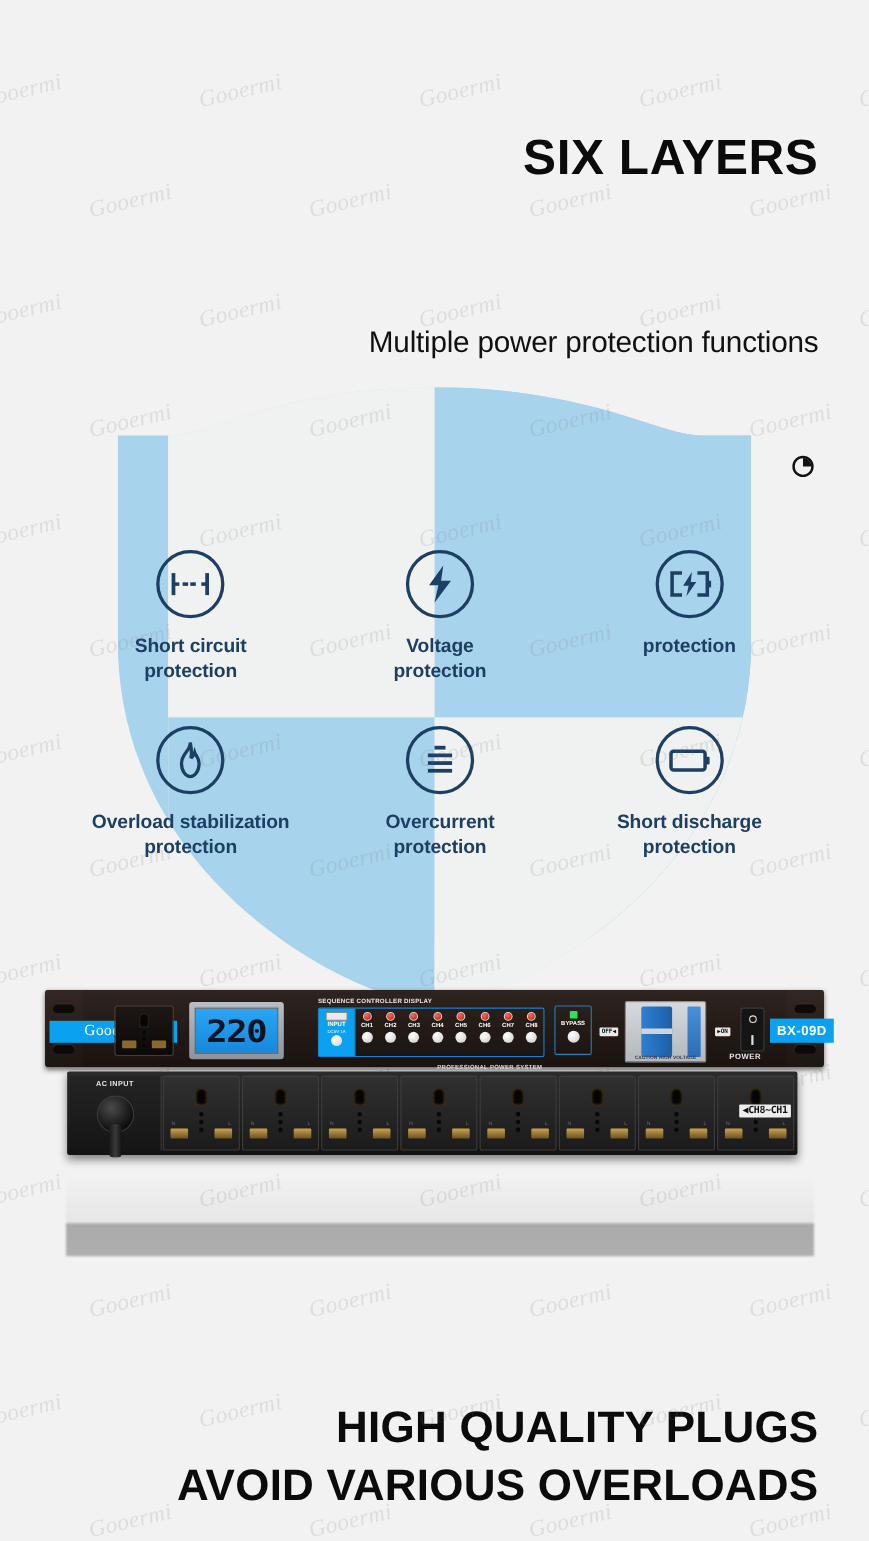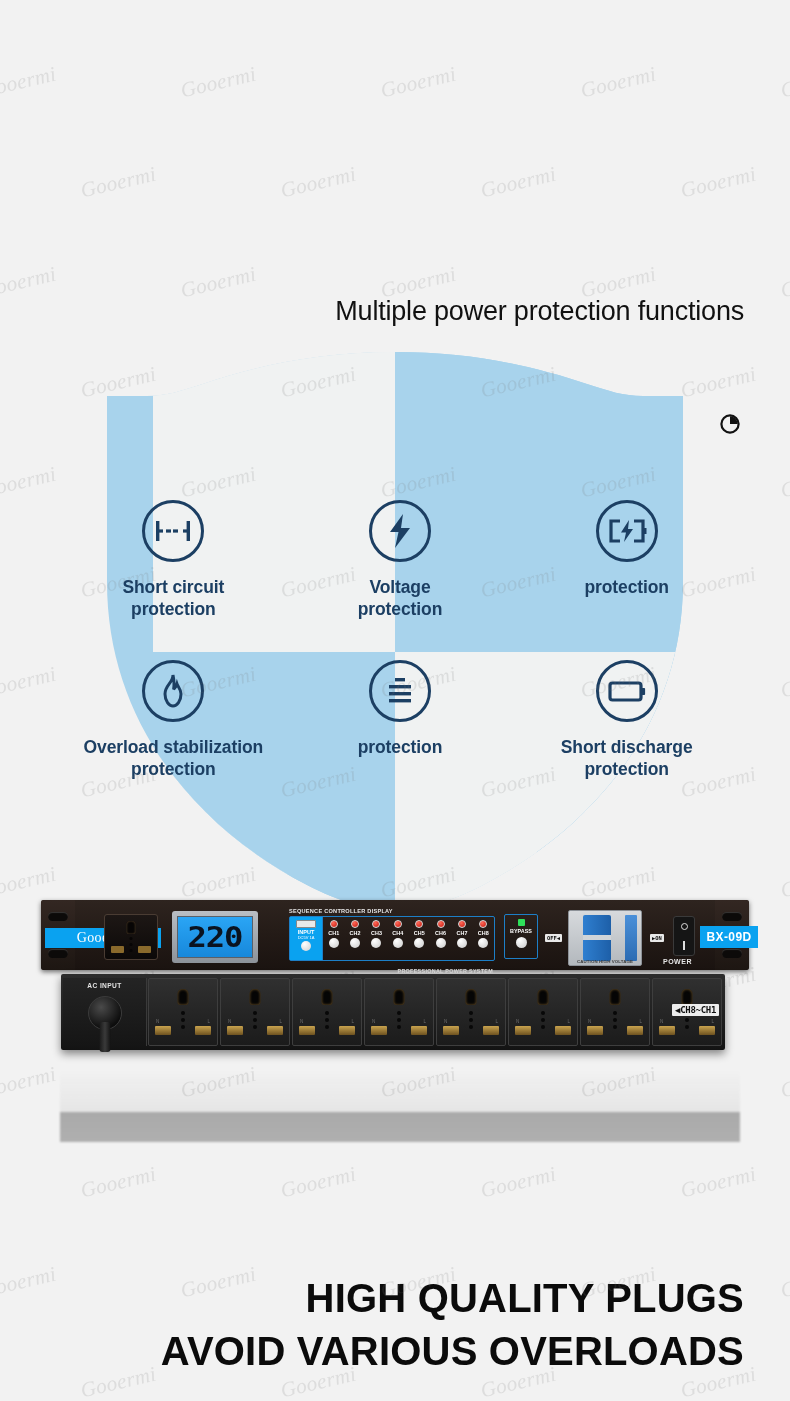--- a/index.html
+++ b/index.html
@@ -359,20 +359,21 @@
 </div>
 
 <div id="pie-icon">
   <svg viewBox="0 0 22 22" xmlns="http://www.w3.org/2000/svg">
     <circle cx="11" cy="11" r="8.6" fill="none" stroke="#121212" stroke-width="2.2"></circle>
     <path d="M11 11 L11 3.3 A7.7 7.7 0 0 1 18.7 11 Z" fill="#121212"></path>
   </svg>
 </div>
 
 <div class="hero">
+  <div class="hero-l1">SIX LAYERS</div>
 </div>
 <div class="subhead">Multiple power protection functions</div>
 
 <div id="features">
 
   <div class="feature">
     <div class="ic">
       <svg width="40" height="28" viewBox="0 0 40 28" xmlns="http://www.w3.org/2000/svg">
         <rect x="3" y="4" width="3.4" height="20" fill="#1c3f63"></rect>
         <rect x="33.6" y="4" width="3.4" height="20" fill="#1c3f63"></rect>
@@ -430,20 +431,21 @@
   <div class="feature">
     <div class="ic">
       <svg width="32" height="32" viewBox="0 0 32 32" xmlns="http://www.w3.org/2000/svg">
         <rect x="11" y="3" width="10" height="3.4" fill="#1c3f63"></rect>
         <rect x="5" y="10" width="22" height="3.4" fill="#1c3f63"></rect>
         <rect x="5" y="17" width="22" height="3.4" fill="#1c3f63"></rect>
         <rect x="5" y="24" width="22" height="3.4" fill="#1c3f63"></rect>
       </svg>
     </div>
     <div class="lbl">
+      <div>Overcurrent</div>
       <div>protection</div>
     </div>
   </div>
 
   <div class="feature">
     <div class="ic">
       <svg width="40" height="26" viewBox="0 0 40 26" xmlns="http://www.w3.org/2000/svg">
         <rect x="3" y="5" width="31" height="17" rx="2.5" fill="none" stroke="#1c3f63" stroke-width="3.2"></rect>
         <rect x="34.5" y="10" width="3.6" height="7" rx="1" fill="#1c3f63"></rect>
       </svg>

